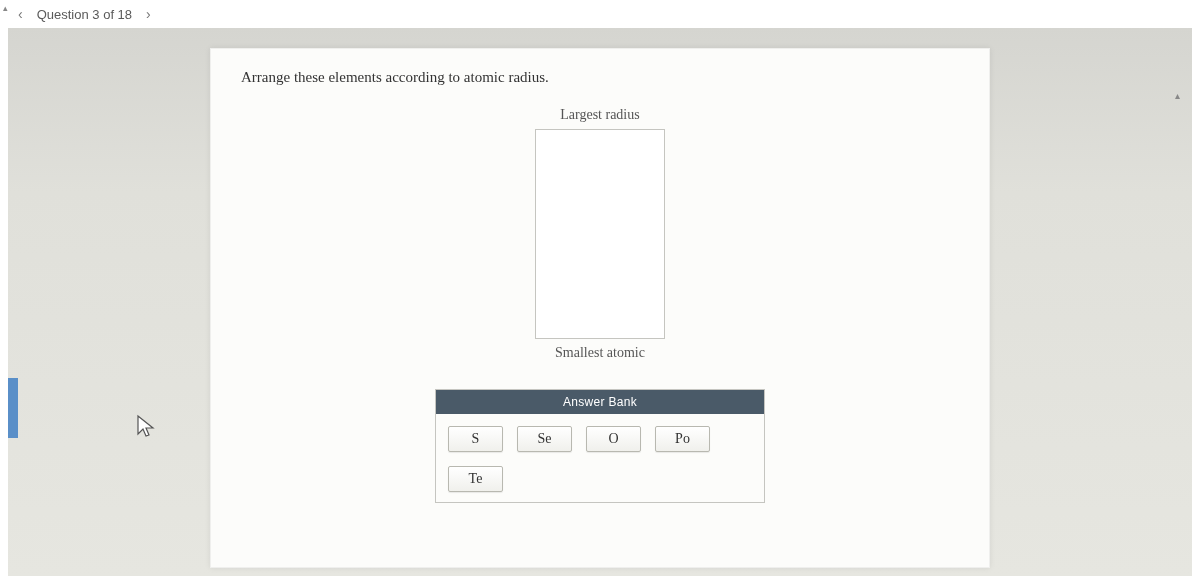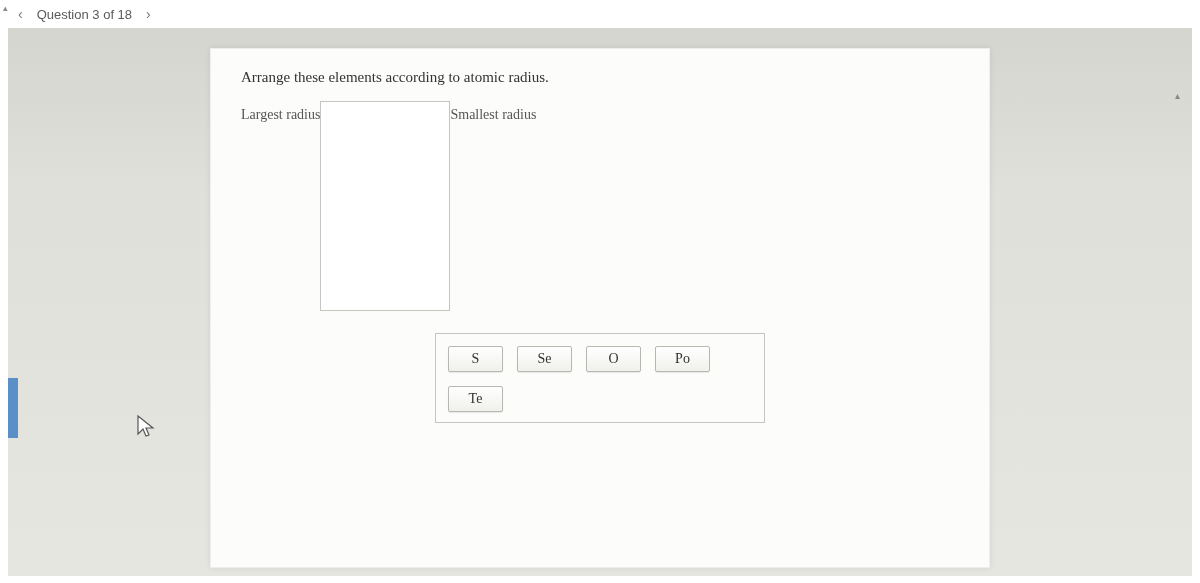--- a/index.html
+++ b/index.html
@@ -51,22 +51,22 @@
       border: 1px solid rgba(0,0,0,0.05);
     }
     .prompt-text {
       font-size: 15px;
       color: #333;
       margin-bottom: 15px;
       font-family: Georgia, serif;
     }
     .ranking-area {
       display: flex;
-      flex-direction: row;
-      align-items: flex-start;
+      flex-direction: column;
+      align-items: center;
       margin-top: 10px;
     }
     .rank-label {
       font-size: 14px;
       color: #555;
       margin: 6px 0;
       font-family: Georgia, serif;
     }
     .drop-zone {
       width: 130px;
@@ -161,24 +161,25 @@
 
     <div class="right-scroll-up">▴</div>
 
     <div class="content-paper">
 
       <div class="prompt-text">Arrange these elements according to atomic radius.</div>
 
       <div class="ranking-area">
         <div class="rank-label">Largest radius</div>
         <div class="drop-zone"></div>
-        <div class="rank-label">Smallest radius</div>
+        <div class="rank-label">Smallest atomic</div>
       </div>
 
       <div class="answer-bank">
+        <div class="answer-bank-header">Answer Bank</div>
         <div class="answer-bank-items">
           <div class="tile">S</div>
           <div class="tile">Se</div>
           <div class="tile">O</div>
           <div class="tile">Po</div>
           <div class="tile">Te</div>
         </div>
       </div>
 
     </div>

